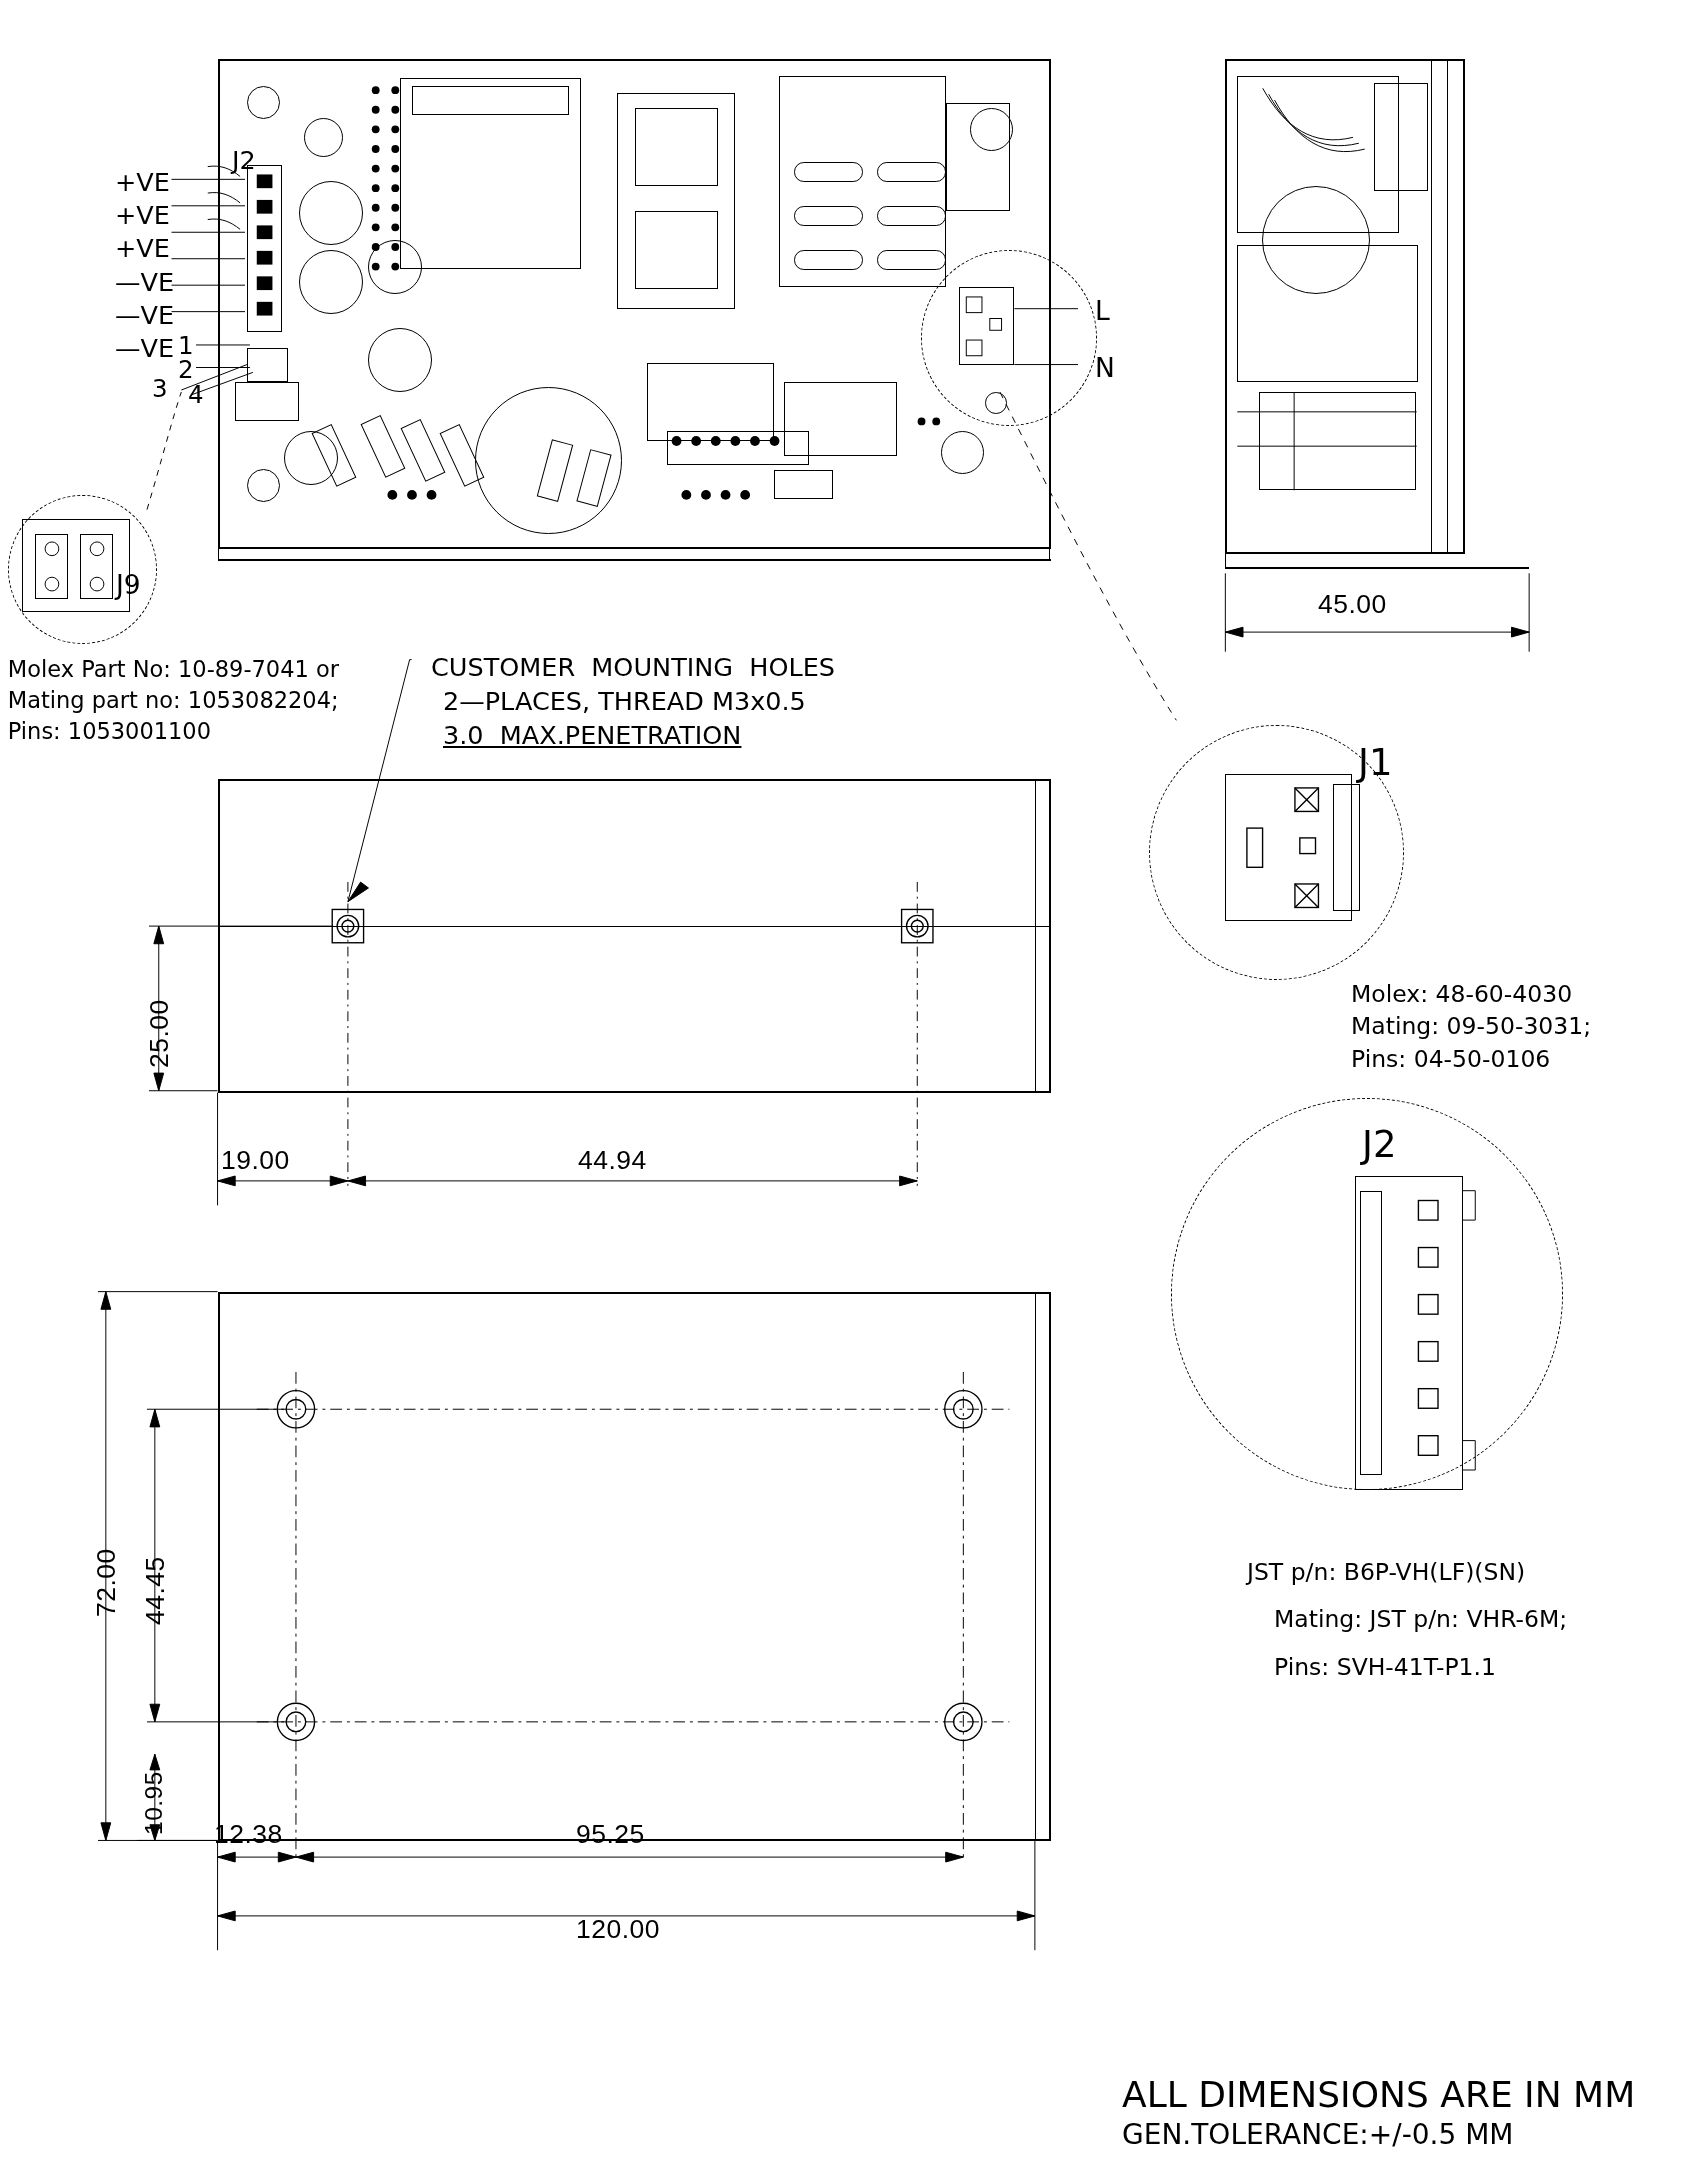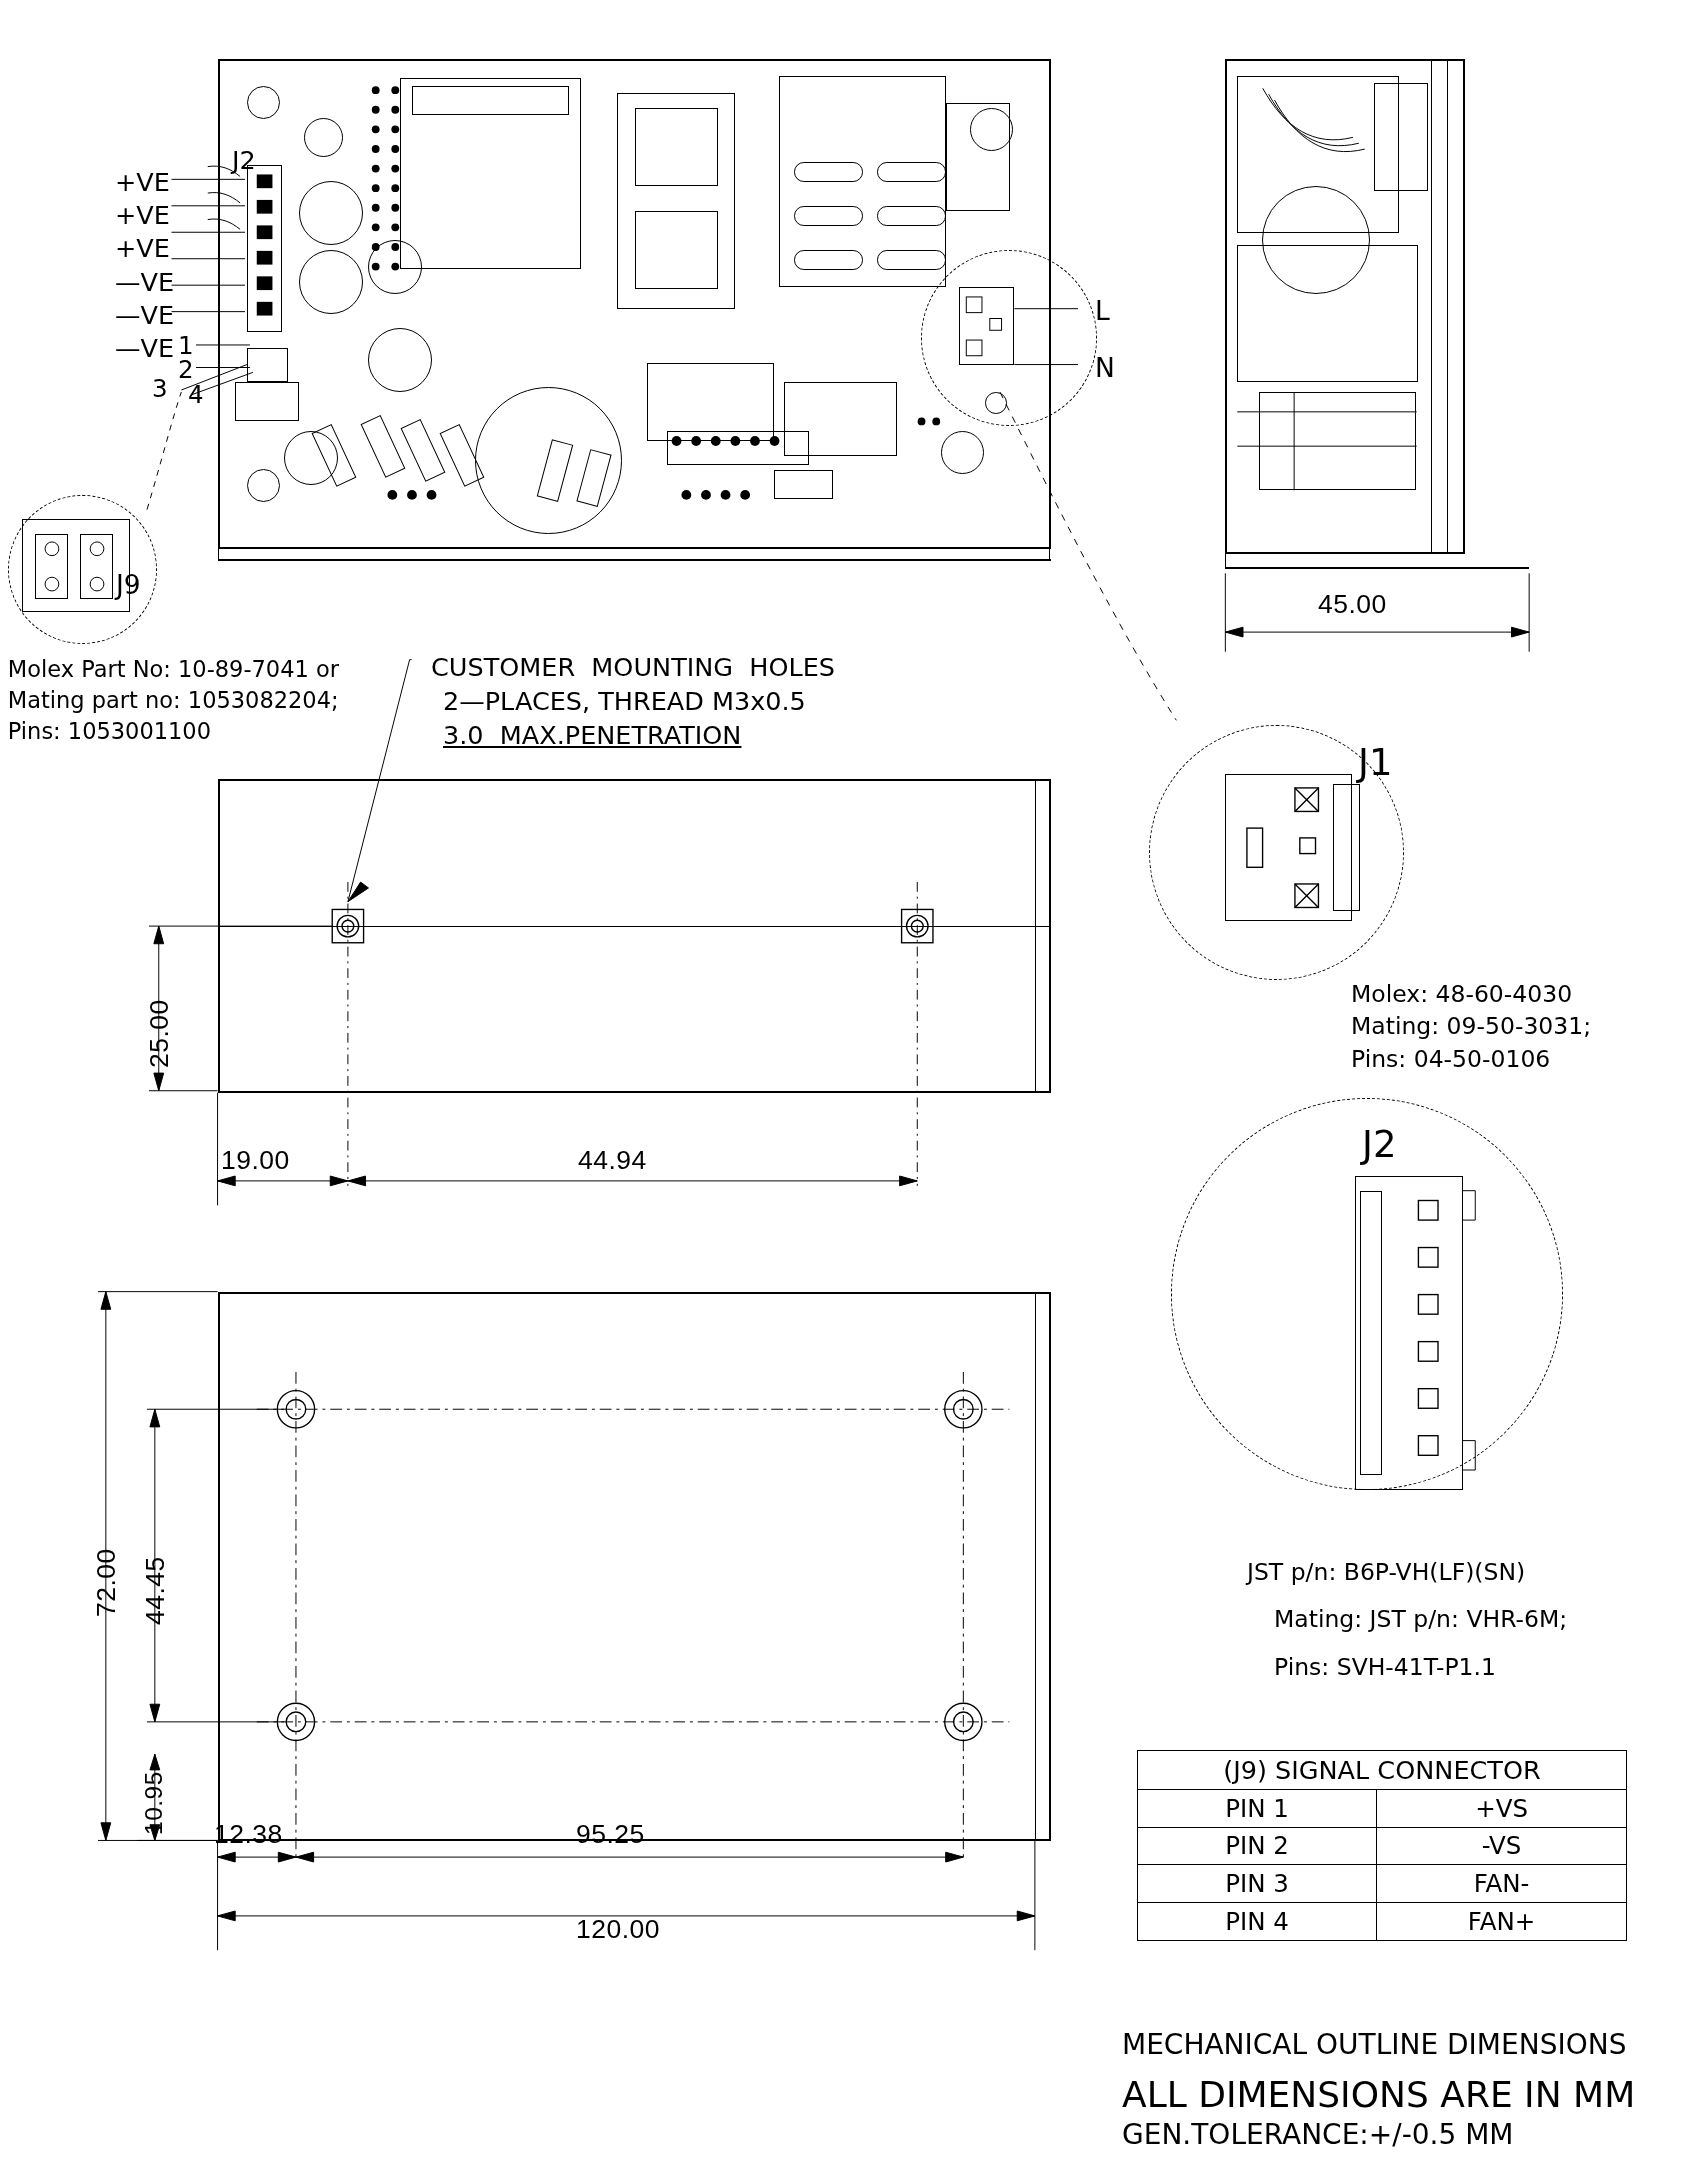--- a/index.html
+++ b/index.html
@@ -460,42 +460,18 @@
         <path d="M1492 1215 L1505 1215 L1505 1245 L1492 1245"></path>
         <path d="M1492 1470 L1505 1470 L1505 1500 L1492 1500"></path>
       </g>
     </svg>
     <div class="txt abs" style="left:1362px; top:1122px; font-size:37px;">J2</div>
     <div class="txt abs note" style="left:1247px; top:1558px; font-size:23.5px;">JST p/n: B6P-VH(LF)(SN)</div>
     <div class="txt abs note" style="left:1274px; top:1605px; font-size:23.5px;">Mating: JST p/n: VHR-6M;</div>
     <div class="txt abs note" style="left:1274px; top:1653px; font-size:23.5px;">Pins: SVH-41T-P1.1</div>
   </div>
 
-  <table class="pintable" style="left:1137px; top:1750px; width:490px;">
-    <tbody>
-        <tr>
-      <th colspan="2">(J9) SIGNAL CONNECTOR</th>
-    </tr>
-    <tr>
-      <td>PIN 1</td>
-      <td>+VS</td>
-    </tr>
-    <tr>
-      <td>PIN 2</td>
-      <td>-VS</td>
-    </tr>
-    <tr>
-      <td>PIN 3</td>
-      <td>FAN-</td>
-    </tr>
-    <tr>
-      <td>PIN 4</td>
-      <td>FAN+</td>
-    </tr>
-  </tbody>
-    </table>
-
-  <div class="txt abs" style="left:1122px; top:2027px; font-size:28px;">MECHANICAL OUTLINE DIMENSIONS</div>
+
   <div class="txt abs" style="left:1122px; top:2072px; font-size:36px;">ALL DIMENSIONS ARE IN MM</div>
   <div class="txt abs" style="left:1122px; top:2117px; font-size:28px;text-align:right;">GEN.TOLERANCE:+/-0.5 MM</div>
 
 </div>
 
 
 </body></html>

